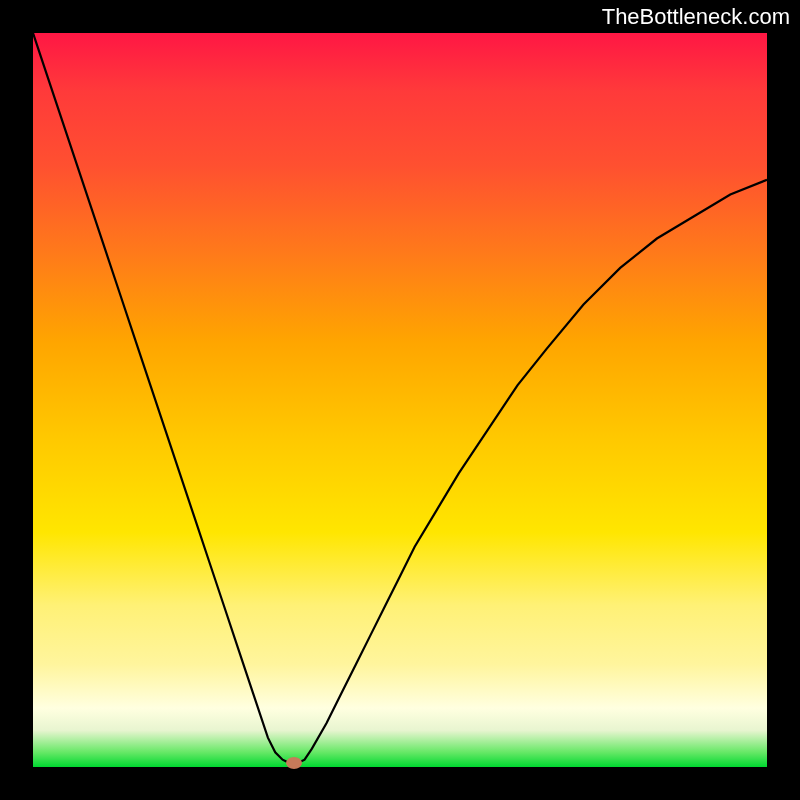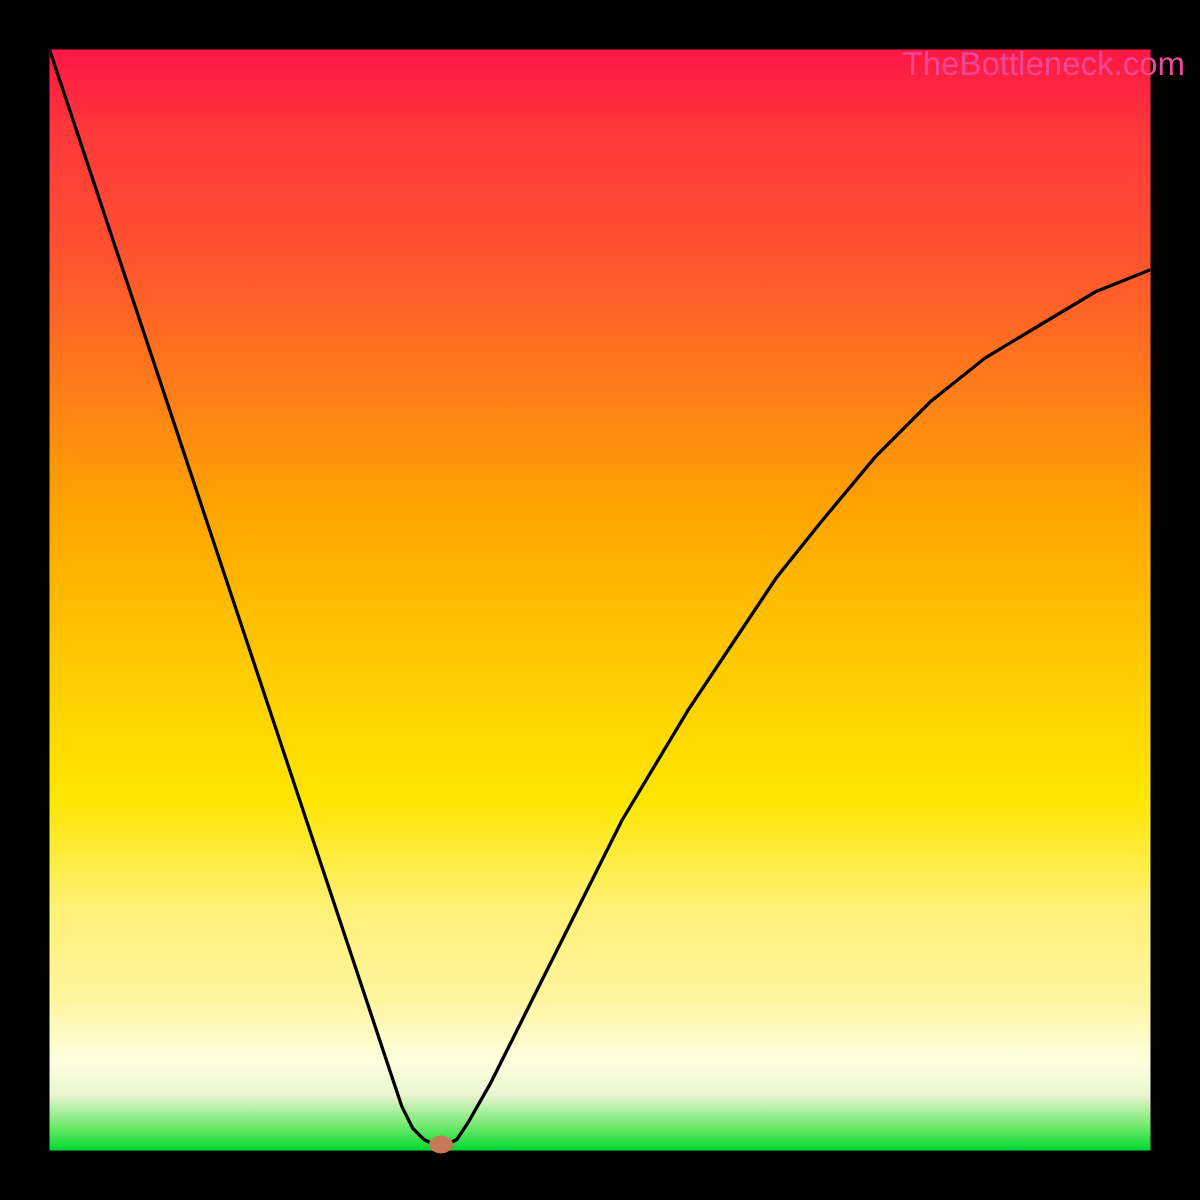--- a/index.html
+++ b/index.html
@@ -7,26 +7,25 @@
   .container {
     width: 800px;
     height: 800px;
     background: #000;
     position: relative;
   }
   .watermark {
     position: absolute;
     top: 4px;
     right: 10px;
-    color: #ec4899;
+    color: #ffffff;
     font-family: Arial, sans-serif;
     font-size: 22px;
     font-weight: 500;
     z-index: 10;
-    margin-top: 26px;
   }
   .plot-area {
     position: absolute;
     left: 33px;
     top: 33px;
     width: 734px;
     height: 734px;
     background: linear-gradient(to bottom,
       #ff1744 0%,
       #ff3a3a 8%,

